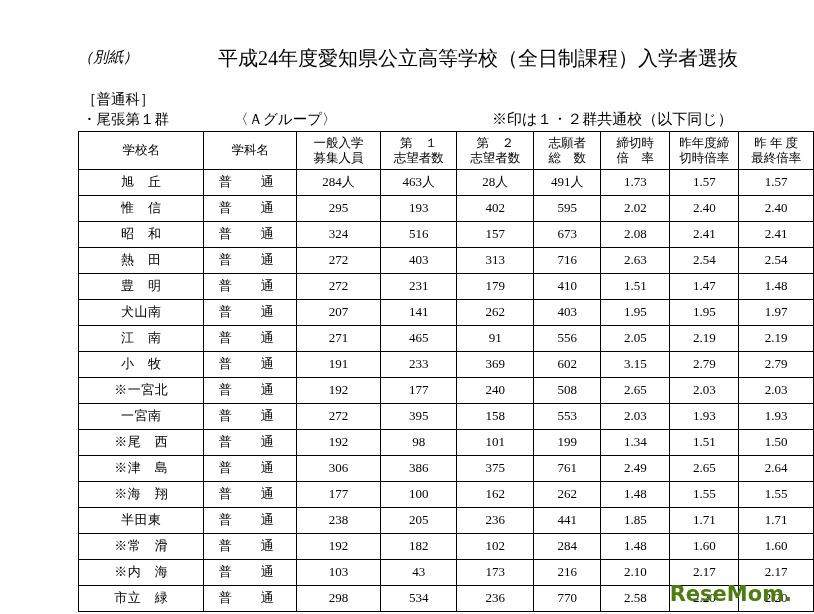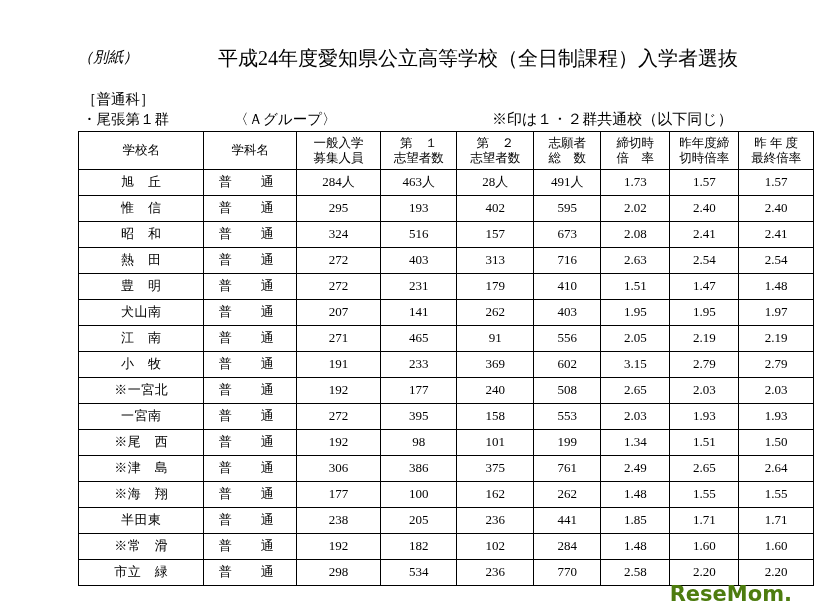--- a/index.html
+++ b/index.html
@@ -323,20 +323,31 @@
           <td class="c-course course-cell">普　通</td>
           <td class="c-quota">192</td>
           <td class="c-first">182</td>
           <td class="c-second">102</td>
           <td class="c-total">284</td>
           <td class="c-close">1.48</td>
           <td class="c-lasty">1.60</td>
           <td class="c-lastr">1.60</td>
         </tr>
         <tr>
+          <td class="c-school school">※内　海</td>
+          <td class="c-course course-cell">普　通</td>
+          <td class="c-quota">103</td>
+          <td class="c-first">43</td>
+          <td class="c-second">173</td>
+          <td class="c-total">216</td>
+          <td class="c-close">2.10</td>
+          <td class="c-lasty">2.17</td>
+          <td class="c-lastr">2.17</td>
+        </tr>
+        <tr>
           <td class="c-school school">市立　緑</td>
           <td class="c-course course-cell">普　通</td>
           <td class="c-quota">298</td>
           <td class="c-first">534</td>
           <td class="c-second">236</td>
           <td class="c-total">770</td>
           <td class="c-close">2.58</td>
           <td class="c-lasty">2.20</td>
           <td class="c-lastr">2.20</td>
         </tr>

